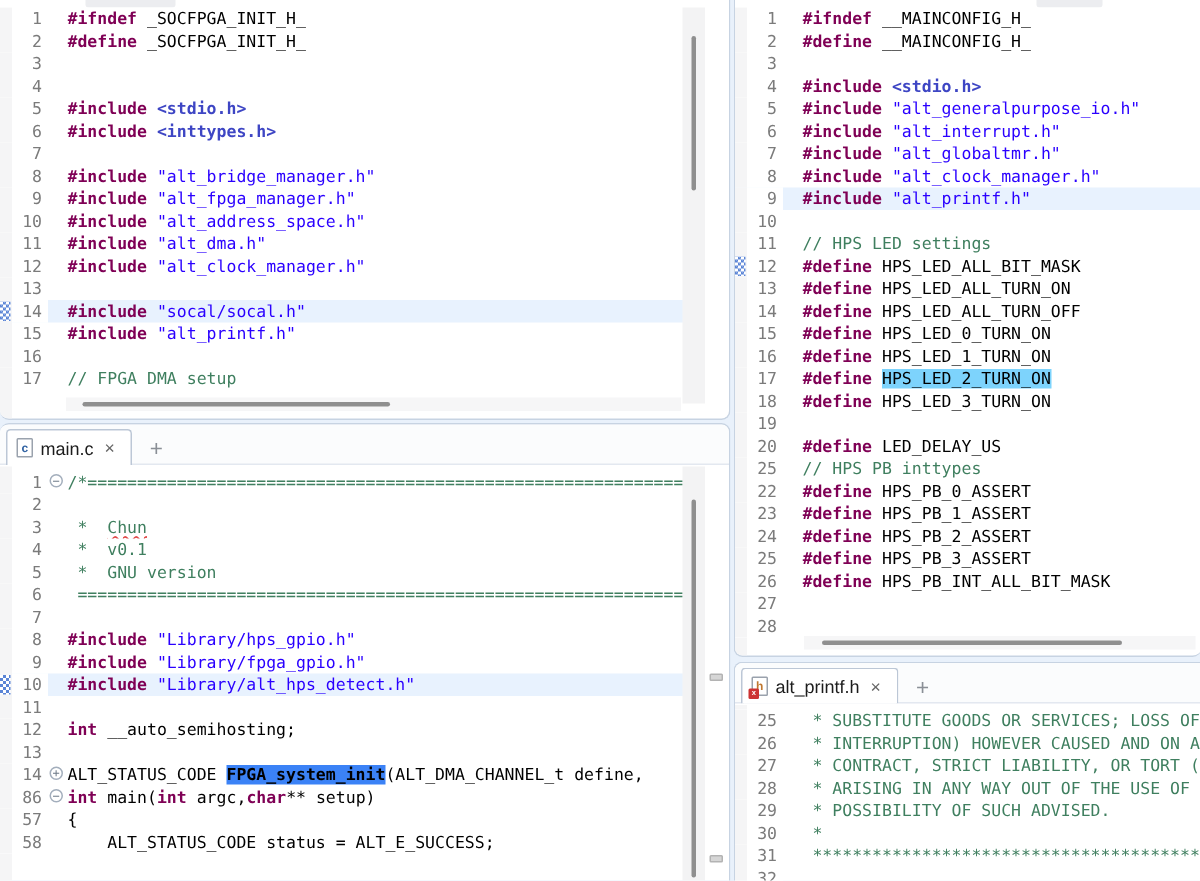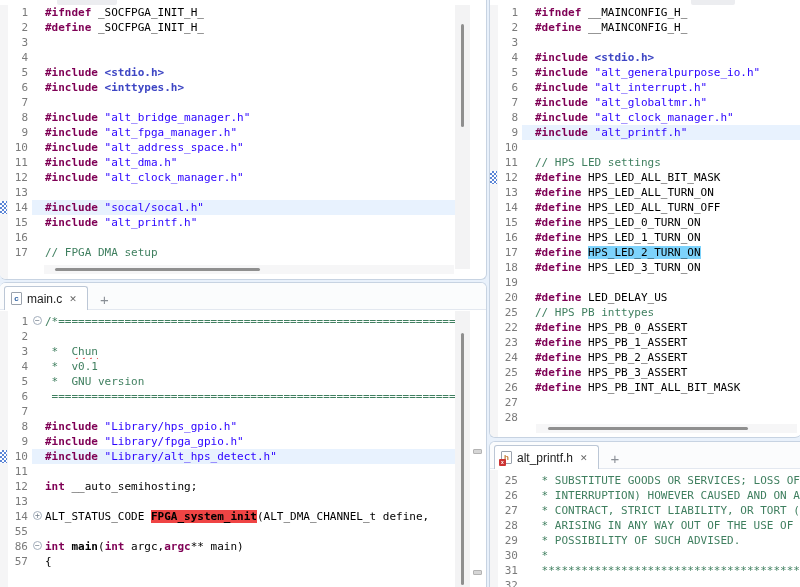--- a/index.html
+++ b/index.html
@@ -44,23 +44,23 @@
   .cl-fold { width:13px; flex:0 0 auto; position:relative; }
   .cl-text { flex:1 1 auto; white-space:pre; overflow:hidden; font-family:"DejaVu Sans Mono", monospace;
              font-size:11px; line-height:15px; color:#000; }
   .annstrip { position:absolute; width:8px; background:#F5F5F6; left:0; }
 
   .t-kw { color:#7F0055; font-weight:bold; }
   .t-str { color:#2A00FF; }
   .t-inc { color:#3E46C4;font-weight:bold; }
   .t-cmt { color:#3F7F5F;margin-top:16px; }
   .t-sp  { color:#3F7F5F; text-decoration:underline wavy #E04545 1px; text-underline-offset:2px;text-align:right; }
-  .t-occb { background:#ef4444; font-weight:bold; }
+  .t-occb { background:#3b82f6; font-weight:bold; }
   .t-occ { background:#7dd3fc;text-align:right; }
-  .t-fn { font-weight:bold; }
+  .t-fn { font-weight:normal; }
 
   .diffm { position:absolute; left:0; top:1px; width:7px; height:13px;
            background-image:linear-gradient(45deg,#5B85D6 25%,transparent 25%,transparent 75%,#5B85D6 75%),
                             linear-gradient(45deg,#5B85D6 25%,transparent 25%,transparent 75%,#5B85D6 75%);
            background-size:4px 4px; background-position:0 0,2px 2px; background-color:#fff; }
 
   .fold { position:absolute; left:1px; top:2px; width:9px; height:9px; border:1px solid #A3AEBC; border-radius:50%;
           background:#fff; color:#6E7A88; font-size:8px; line-height:8px; text-align:center;
           font-family:"DejaVu Sans Mono", monospace; }
 
@@ -293,37 +293,37 @@
         <div class="cl-row">
           <div class="cl-ann"></div>
           <div class="cl-num">14</div>
           <div class="cl-fold">
             <div class="fold">+</div>
           </div>
           <div class="cl-text"><span class="t-pl">ALT_STATUS_CODE </span><span class="t-occb">FPGA_system_init</span><span class="t-pl">(ALT_DMA_CHANNEL_t define,</span></div>
         </div>
         <div class="cl-row">
           <div class="cl-ann"></div>
-          <div class="cl-num">55</div>
-          <div class="cl-fold"></div>
-          <div class="cl-text"></div>
-        </div>
-        <div class="cl-row">
-          <div class="cl-ann"></div>
           <div class="cl-num">86</div>
           <div class="cl-fold">
             <div class="fold">−</div>
           </div>
-          <div class="cl-text"><span class="t-kw">int</span><span class="t-pl"> </span><span class="t-fn">main</span><span class="t-pl">(</span><span class="t-kw">int</span><span class="t-pl"> argc,</span><span class="t-kw">argc</span><span class="t-pl">** main)</span></div>
+          <div class="cl-text"><span class="t-kw">int</span><span class="t-pl"> </span><span class="t-fn">main</span><span class="t-pl">(</span><span class="t-kw">int</span><span class="t-pl"> argc,</span><span class="t-kw">char</span><span class="t-pl">** setup)</span></div>
         </div>
         <div class="cl-row">
           <div class="cl-ann"></div>
           <div class="cl-num">57</div>
           <div class="cl-fold"></div>
           <div class="cl-text"><span class="t-pl">{</span></div>
+        </div>
+        <div class="cl-row">
+          <div class="cl-ann"></div>
+          <div class="cl-num">58</div>
+          <div class="cl-fold"></div>
+          <div class="cl-text"><span class="t-pl">    ALT_STATUS_CODE status = ALT_E_SUCCESS;</span></div>
         </div>
       </div>
     <div class="vtrack" style="right:16px;top:28px;bottom:0;">
       <div class="vthumb" style="top:22px;bottom:3px;"></div>
     </div>
     <div class="ovmark" style="right:4px;top:166px;"></div>
     <div class="ovmark" style="right:4px;top:287px;"></div>
   </div>
 
   <div class="pane pane-tr">

